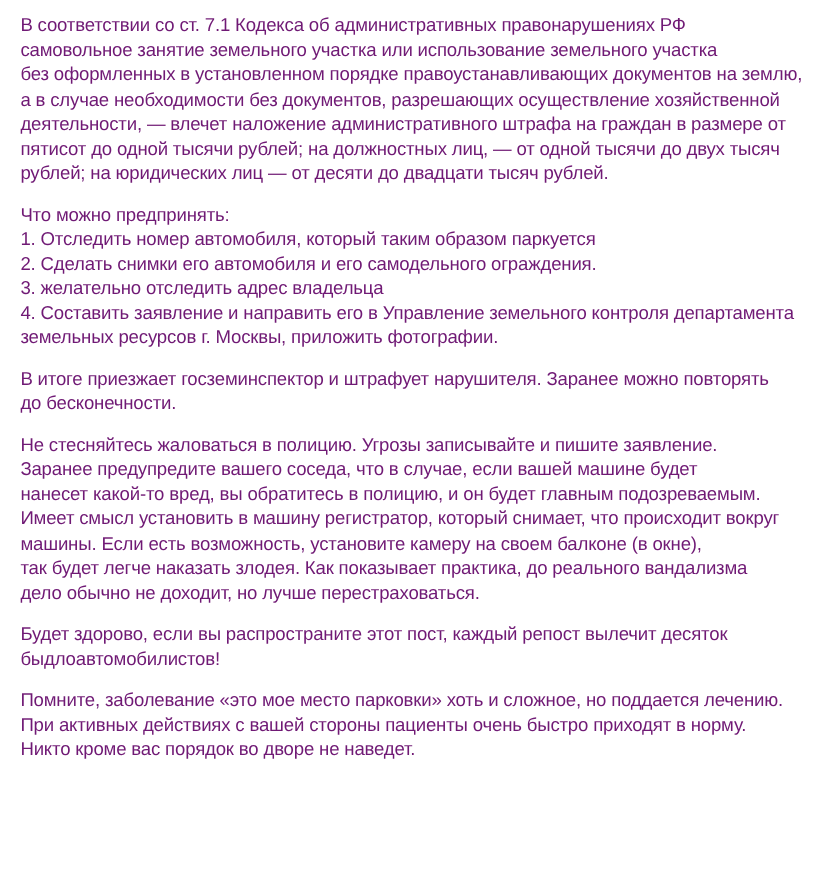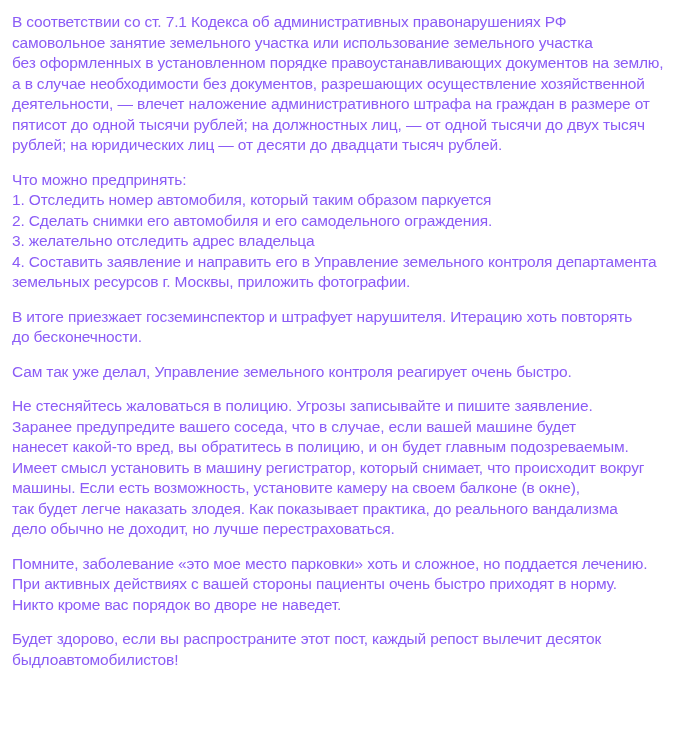--- a/index.html
+++ b/index.html
@@ -10,23 +10,23 @@
   body {
     width: 700px;
     height: 747px;
     box-sizing: border-box;
     overflow: hidden;
   }
   .page {
     box-sizing: border-box;
     width: 700px;
     height: 738px;
-    padding: 12px 6px 0 12px;
+    padding: 12px 6px 0 17px;
     background: #ffffff;
-    color: #8b5cf6;
+    color: #701a75;
     font-family: "Liberation Sans", "DejaVu Sans", sans-serif;
     font-size: 15.5px;
     line-height: 20.5px;
     letter-spacing: -0.15px;
   }
   .page p {
     margin: 0 0 14px 0;
     white-space: pre-line;
   }
 </style>
@@ -40,28 +40,27 @@
 а в случае необходимости без документов, разрешающих осуществление хозяйственной
 деятельности, — влечет наложение административного штрафа на граждан в размере от
 пятисот до одной тысячи рублей; на должностных лиц, — от одной тысячи до двух тысяч
 рублей; на юридических лиц — от десяти до двадцати тысяч рублей.</p>
   <p>Что можно предпринять:
 1. Отследить номер автомобиля, который таким образом паркуется
 2. Сделать снимки его автомобиля и его самодельного ограждения.
 3. желательно отследить адрес владельца
 4. Составить заявление и направить его в Управление земельного контроля департамента
 земельных ресурсов г. Москвы, приложить фотографии.</p>
-  <p>В итоге приезжает госземинспектор и штрафует нарушителя. Итерацию хоть повторять
+  <p>В итоге приезжает госземинспектор и штрафует нарушителя. Заранее можно повторять
 до бесконечности.</p>
-  <p>Сам так уже делал, Управление земельного контроля реагирует очень быстро.</p>
   <p>Не стесняйтесь жаловаться в полицию. Угрозы записывайте и пишите заявление.
 Заранее предупредите вашего соседа, что в случае, если вашей машине будет
 нанесет какой-то вред, вы обратитесь в полицию, и он будет главным подозреваемым.
 Имеет смысл установить в машину регистратор, который снимает, что происходит вокруг
 машины. Если есть возможность, установите камеру на своем балконе (в окне),
 так будет легче наказать злодея. Как показывает практика, до реального вандализма
 дело обычно не доходит, но лучше перестраховаться.</p>
+  <p>Будет здорово, если вы распространите этот пост, каждый репост вылечит десяток
+быдлоавтомобилистов!</p>
   <p>Помните, заболевание «это мое место парковки» хоть и сложное, но поддается лечению.
 При активных действиях с вашей стороны пациенты очень быстро приходят в норму.
 Никто кроме вас порядок во дворе не наведет.</p>
-  <p>Будет здорово, если вы распространите этот пост, каждый репост вылечит десяток
-быдлоавтомобилистов!</p>
 </div>
 
 </body></html>

